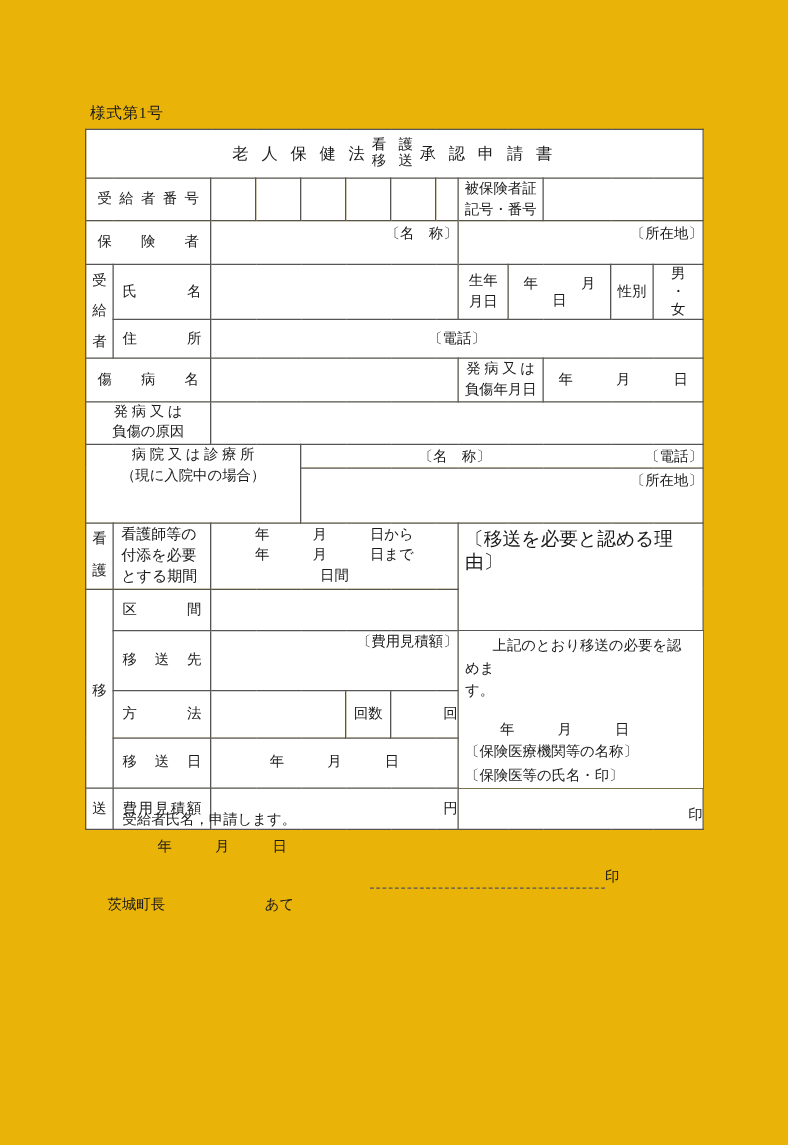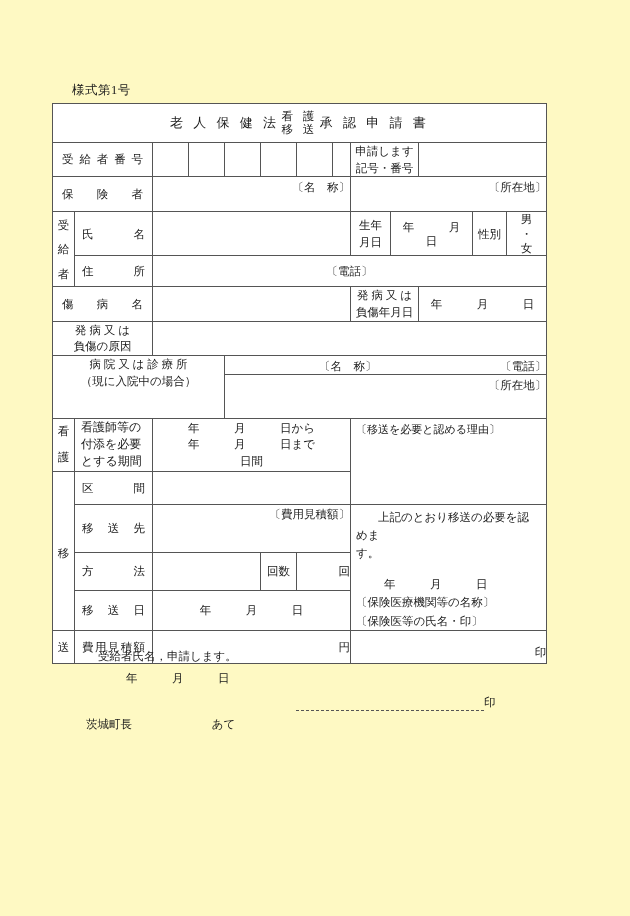--- a/index.html
+++ b/index.html
@@ -3,31 +3,31 @@
 <meta charset="utf-8">
 <title>様式第1号</title>
 <style>
   html,body{margin:0;padding:0;background:#ffffff;}
   body{
     width:630px;height:916px;
     font-family:"Liberation Serif","DejaVu Serif",serif;
     color:#1a1a1a;
     -webkit-font-smoothing:none;
   }
-  .page{position:relative;width:630px;height:916px;overflow:hidden;background:#fef9c3;}
+  .page{position:relative;width:630px;height:916px;overflow:hidden;background:#eab308;}
 
   
   .form-no{
     position:absolute;left:72px;top:82px;
     font-size:12.5px;letter-spacing:.5px;white-space:nowrap;
   }
 
   
   .tbl{
-    position:absolute;left:52px;top:103px;
+    position:absolute;left:68px;top:103px;
     width:494px;
     border-collapse:collapse;
     table-layout:fixed;
   }
   .tbl td{
     border:1px solid #555;
     padding:0;
     vertical-align:middle;
     font-size:11.5px;
     line-height:1.25;
@@ -72,21 +72,21 @@
   .title-stack{
     display:inline-flex;flex-direction:column;
     letter-spacing:3.5px;font-size:11.5px;line-height:1.15;
     margin:0 2px;text-align:center;
   }
   .title-stack span{display:block;}
 
   
   .ml{display:block;text-align:center;line-height:1.45;font-size:11.5px;}
   .ml-l{display:block;text-align:left;line-height:1.45;font-size:12px;padding-left:6px;}
-  .reason-top{padding:4px 0 0 5px;font-size:11px;}
+  .reason-top{padding:4px 0 0 5px;font-size:15px;}
   .confirm{
     padding:3px 8px 0 5px;font-size:11.5px;line-height:1.6;
   }
   .confirm .indent{display:block;text-indent:22px;}
   .confirm .dline{display:block;margin-top:12px;padding-left:28px;letter-spacing:0;}
   .confirm .br{display:block;}
 
   
   .dotted-top{border-top:1px dotted #666 !important;}
 
@@ -151,21 +151,21 @@
       <td colspan="2" style="height:32px">
         <span class="sp">受給者番号</span>
       </td>
       <td class="dr"></td>
       <td class="dr"></td>
       <td class="dr"></td>
       <td class="dr"></td>
       <td class="dr"></td>
       <td class="dr"></td>
       <td colspan="2">
-        <span class="ml">申請します</span>
+        <span class="ml">被保険者証</span>
         <span class="ml">記号・番号</span>
       </td>
       <td colspan="3"></td>
     </tr>
 
     <tr>
       <td colspan="2" style="height:34px">
         <span class="sp">保 険 者</span>
       </td>
       <td colspan="6" class="l pad-l dr" style="vertical-align:top;padding-top:3px">

